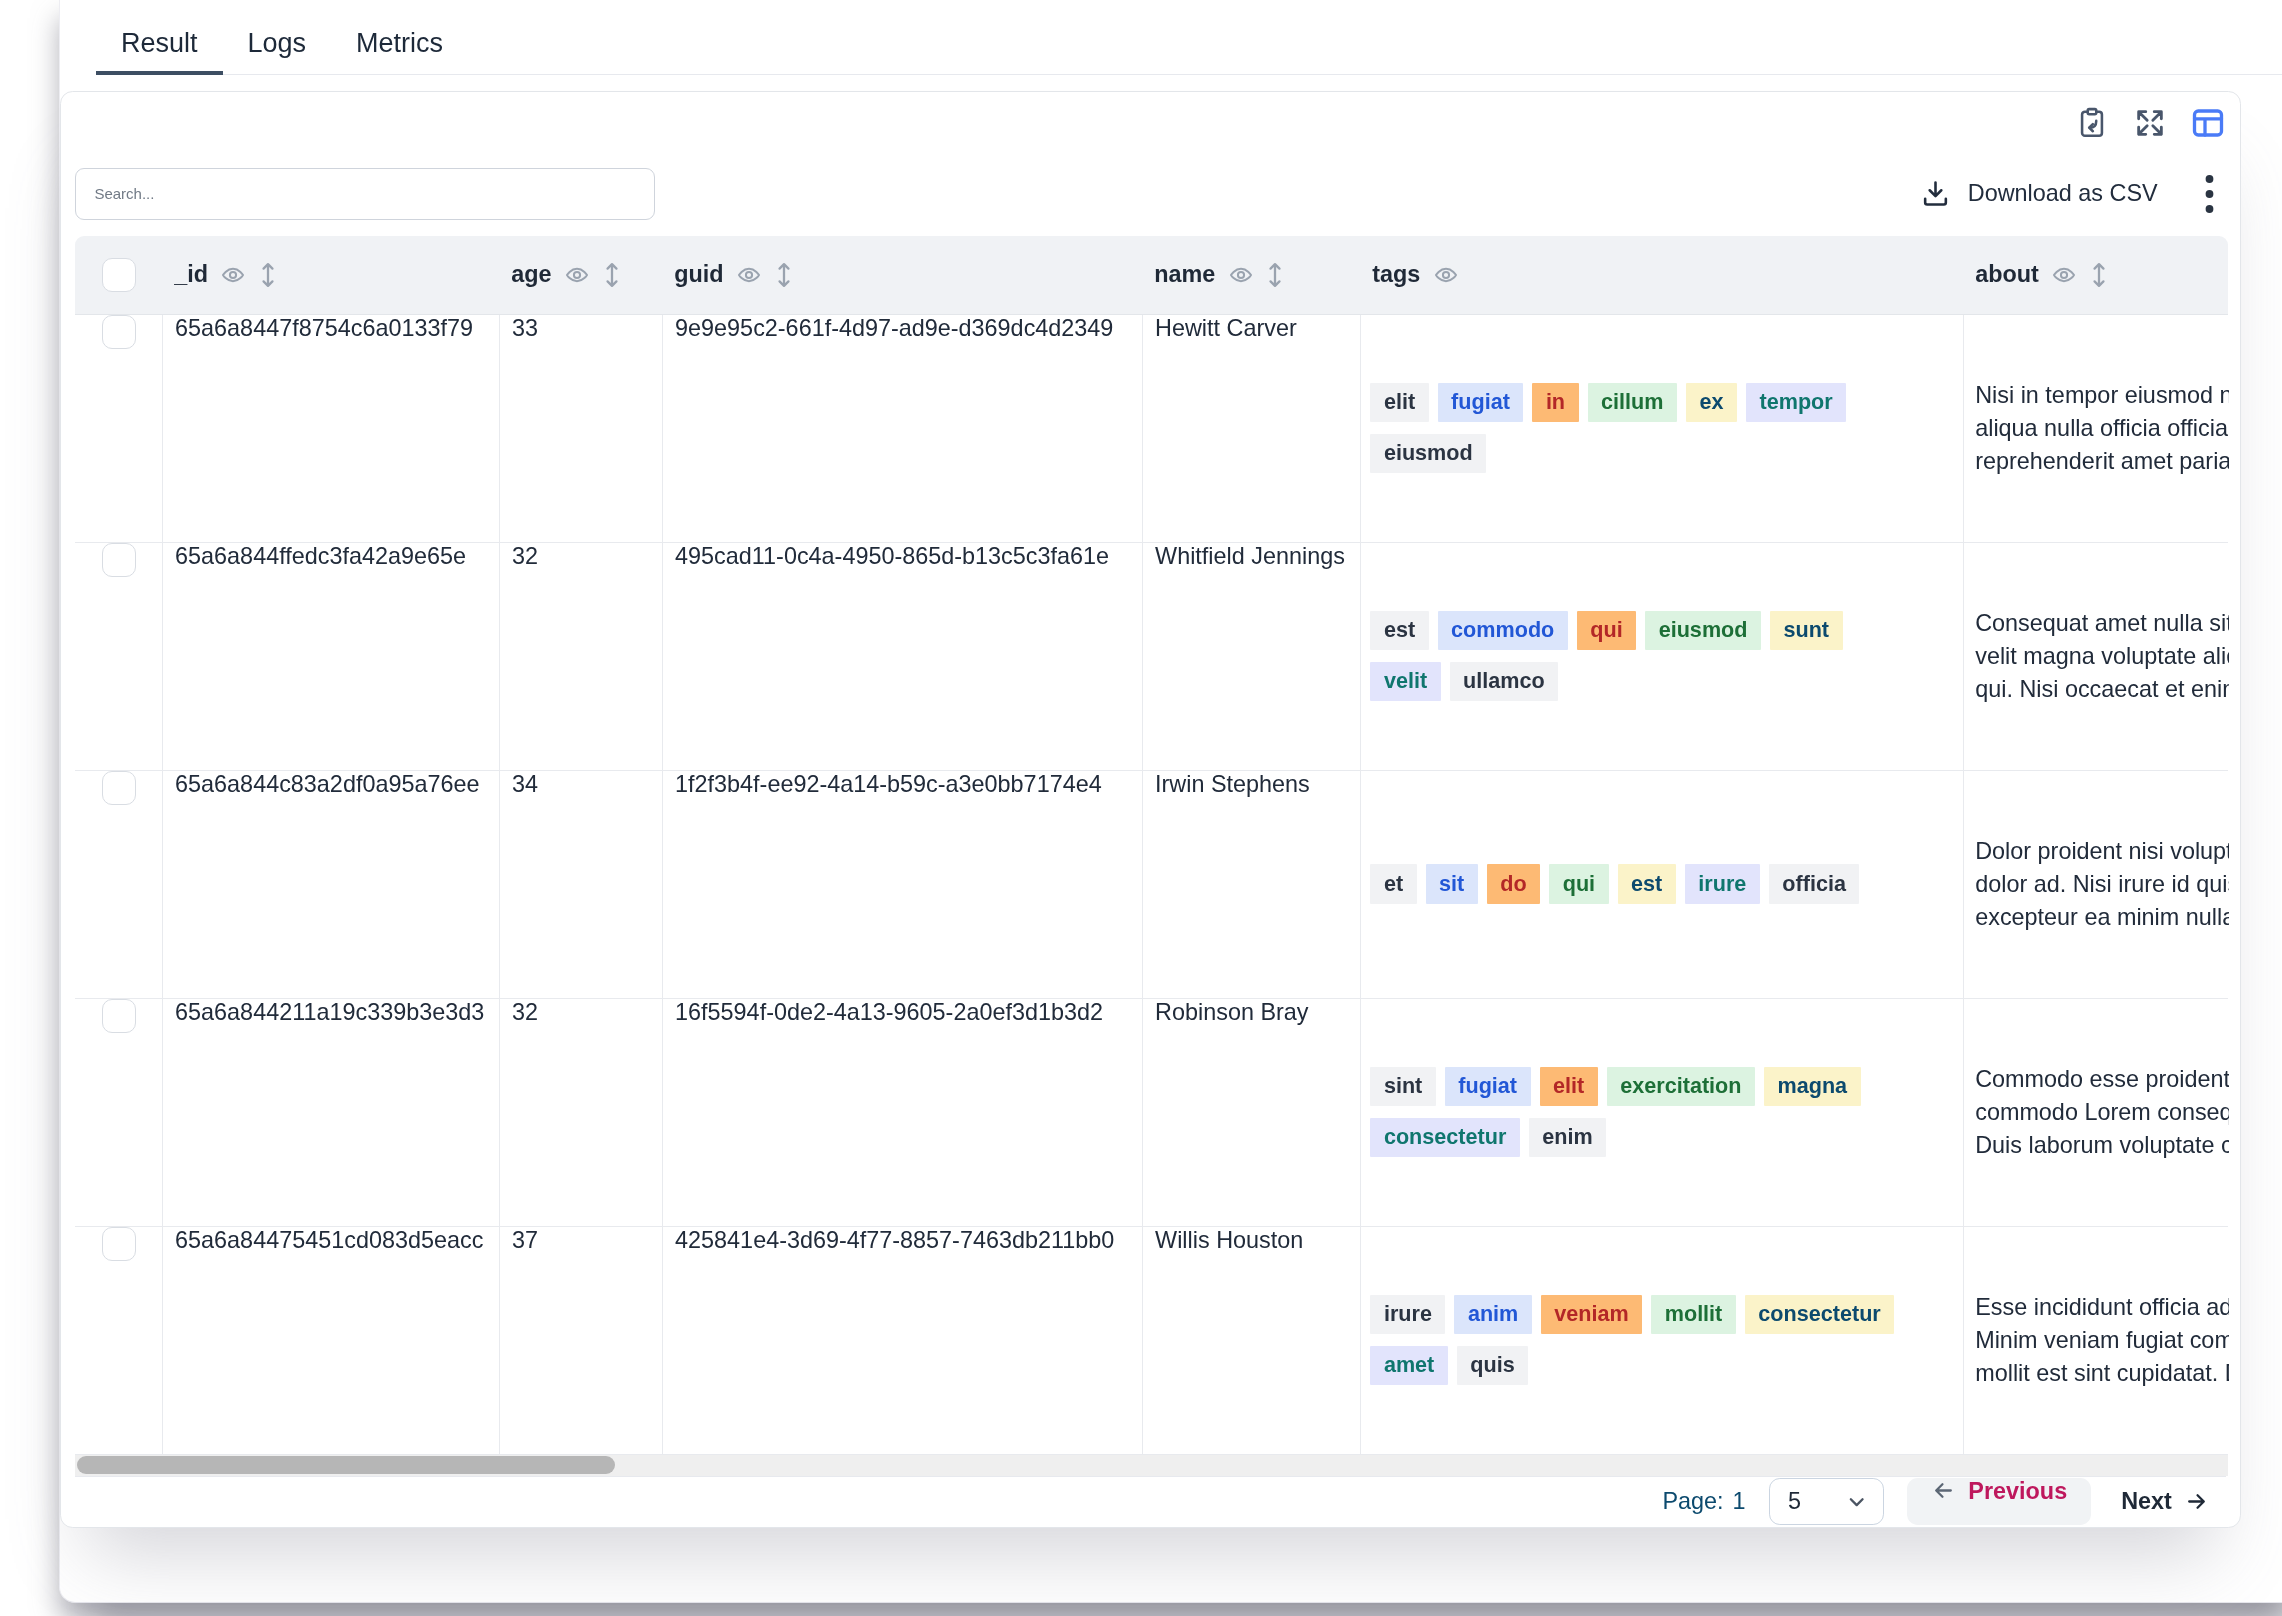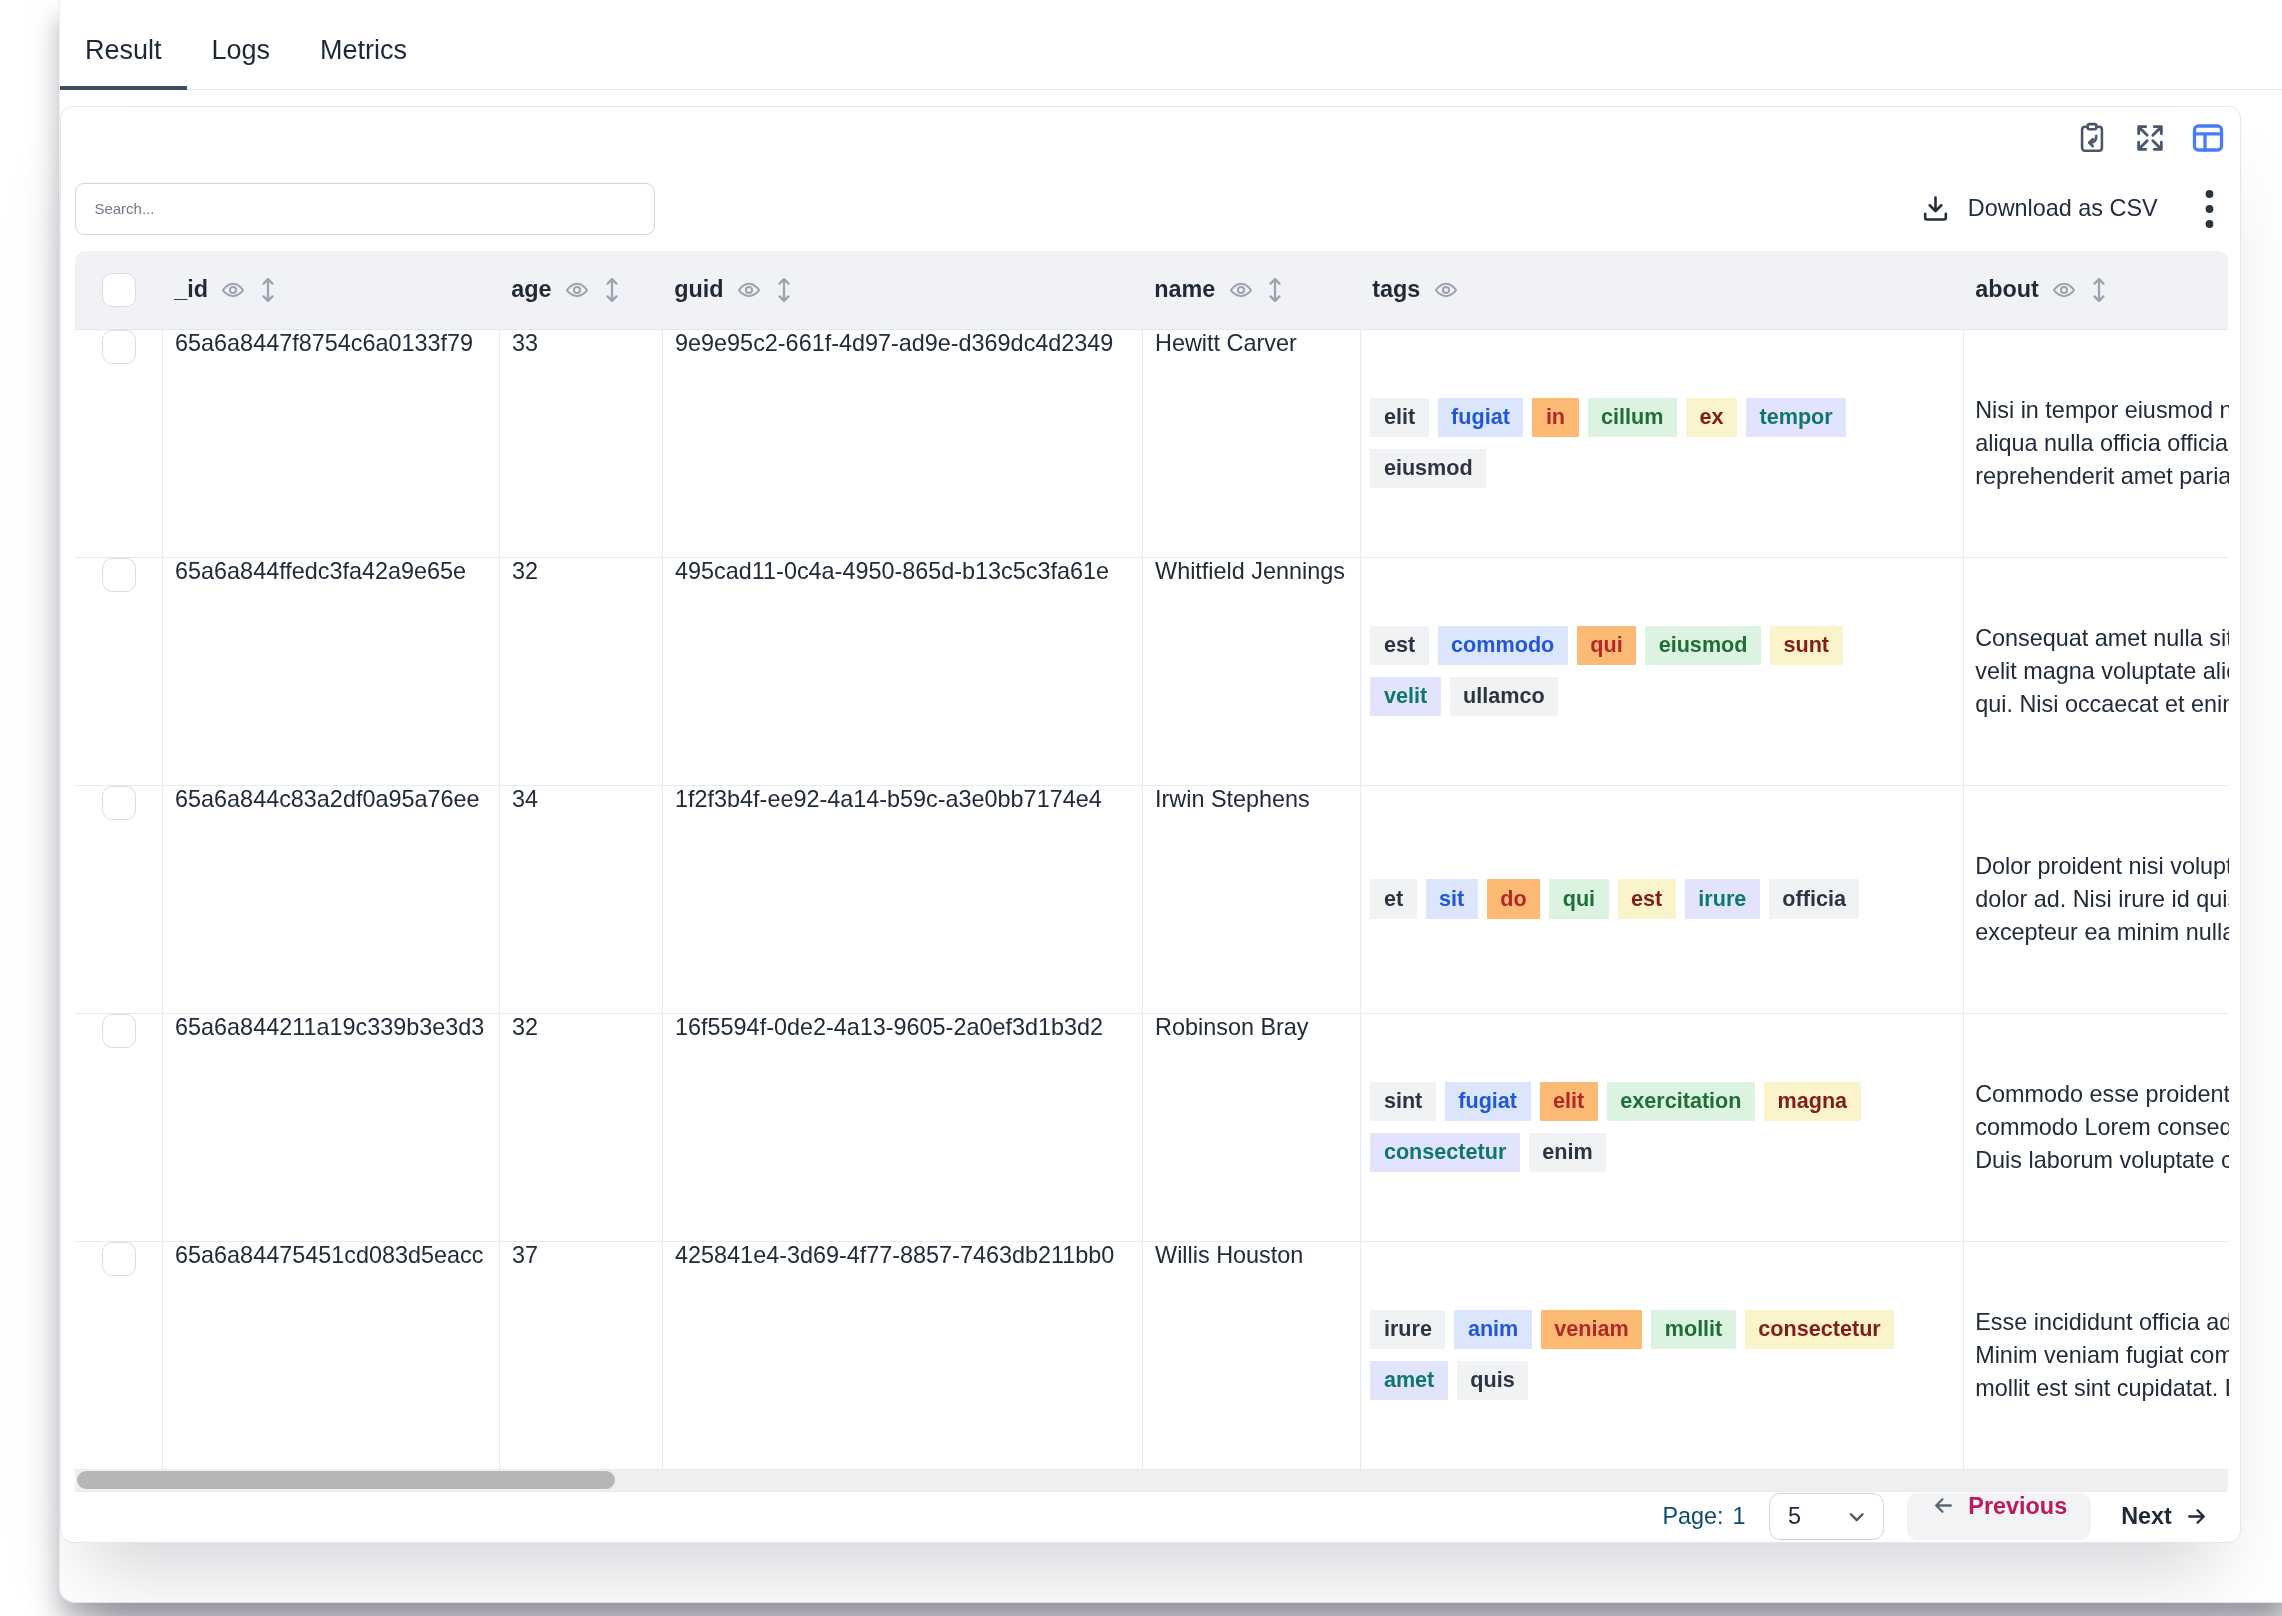--- a/index.html
+++ b/index.html
@@ -5,21 +5,21 @@
   * { box-sizing: border-box; margin: 0; padding: 0; }
   html,body { width:2283px; height:1617px; background:#ffffff; overflow:hidden;
     font-family:"Liberation Sans", sans-serif; color:#212b3a; }
 
   .sheet { position:absolute; left:59px; top:0; width:2223px; height:1603px;
     background:#fff; border-left:0.9px solid #ededf2; border-bottom:0.9px solid #e6e6ec;
     border-radius:0 0 0 16px;
     box-shadow:0 18px 27px rgba(104,104,118,.5), 36px 23.4px 31px rgba(104,104,118,.35); }
 
   
-  .tabbar { display:flex; align-items:stretch; height:90px; border-bottom:0.9px solid #e7e9ee; }
+  .tabbar { display:flex; align-items:stretch; height:75px; border-bottom:0.9px solid #e7e9ee;margin-left:36px; }
   .tab { display:flex; align-items:center; padding:16px 25px 0 25px; font-size:27px;
     color:#1d2939; cursor:pointer; border-bottom:4.5px solid transparent; margin-bottom:-0.9px; }
   .tab.active { border-bottom-color:#3d4e63; }
 
   
   .panel { margin:16px 41px 0 0; height:1437px; border:0.9px solid #e3e6ea; border-radius:12.6px;
     background:#fff; padding:12.6px 14.4px 0 14.4px; position:relative;
     box-shadow:0 54px 72px -27px rgba(120,120,135,.30); }
 
   .panel-icons { display:flex; justify-content:flex-end; align-items:center; gap:21.6px;
@@ -47,21 +47,21 @@
   .td:last-child { border-right:none; }
   .checkbox { width:34px; height:34px; border:1.8px solid #d9dde3; border-radius:10px; background:#fff; cursor:pointer; flex:none; }
 
   .td.tags-cell { flex-direction:column; align-items:flex-start; justify-content:center; gap:11.7px; padding:0 9px; }
   .tag-line { display:flex; gap:9px; }
   .tag { font-size:21.6px; font-weight:700; padding:7.2px 13.5px; border-radius:1px; white-space:nowrap; line-height:1.15; }
   .tag.gray   { background:#f1f2f4; color:#2b3442; }
   .tag.blue   { background:#dbe5fb; color:#2257d6; }
   .tag.red    { background:#fdba74; color:#b32727; }
   .tag.green  { background:#dcf3e1; color:#1d6f37; }
-  .tag.yellow { background:#fbf3c9; color:#7f1d1d; }
+  .tag.yellow { background:#fbf3c9; color:#0c4a6e; }
   .tag.indigo { background:#e2e4fc; color:#0f766e; }
 
   .td.about-cell { flex-direction:column; align-items:flex-start; justify-content:center; gap:4.5px; padding:0 0 0 10.8px; }
   .about-line { white-space:nowrap; line-height:1.2; }
 
   
   .hscroll { width:2153px; height:21.6px; background:#efefef; position:relative; }
   .hscroll .thumb { position:absolute; left:1.8px; top:1.8px; width:538px; height:18px; border-radius:9px; background:#b6b6b6; cursor:grab; }
 
   

